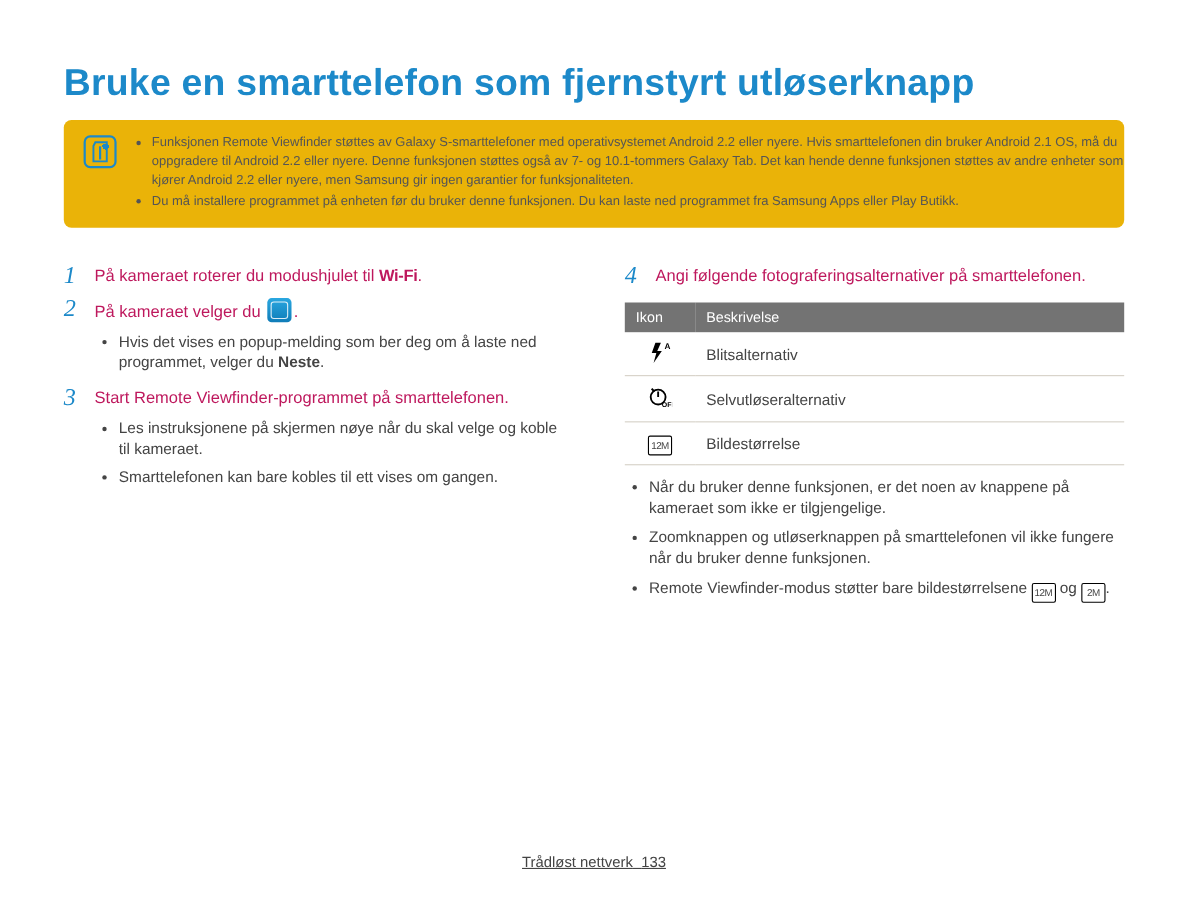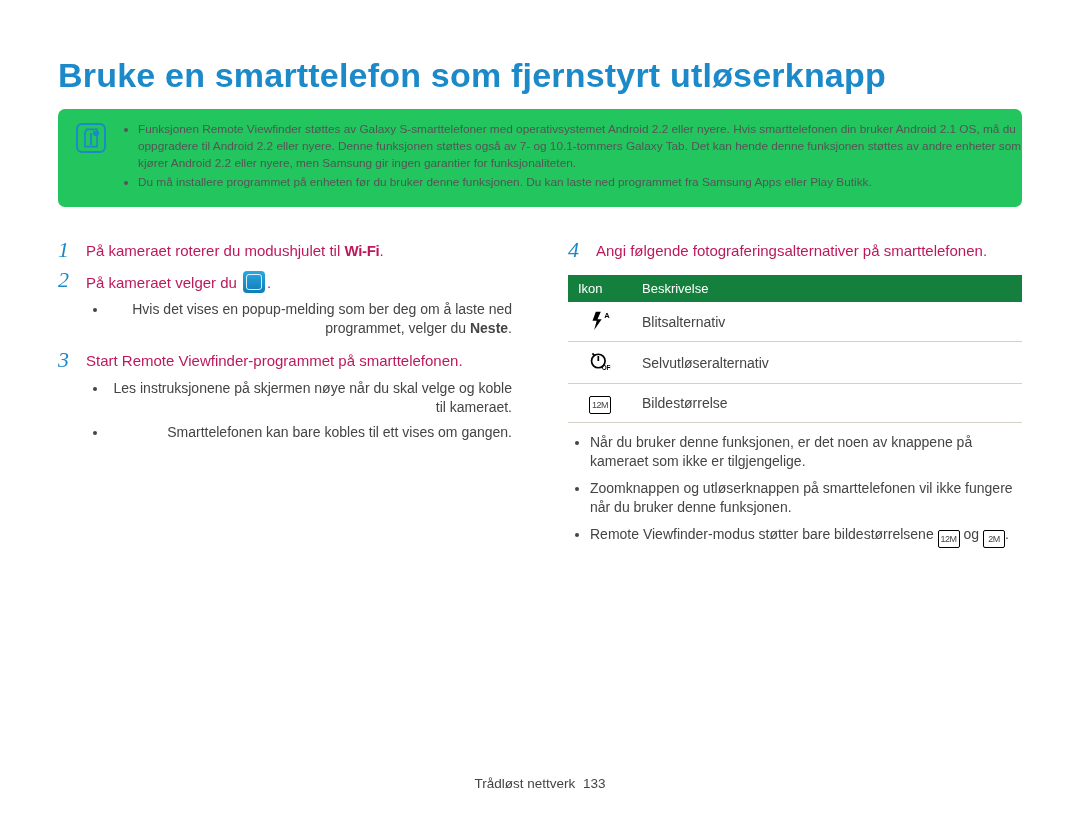--- a/index.html
+++ b/index.html
@@ -12,21 +12,21 @@
     letter-spacing: 0.2px;
     margin-bottom: 14px;
   }
   .intro {
     font-size: 14.5px;
     line-height: 1.38;
     color: #444;
     margin-bottom: 18px;
   }
   .note-box {
-    background: #22c55e;
+    background: #eab308;
     border-radius: 7px;
     padding: 12px 0 14px 18px;
     display: flex;
     gap: 18px;
     align-items: flex-start;
     margin-bottom: 34px;
   }
   .note-icon {
     width: 30px; height: 30px; flex: 0 0 30px;
     border: 2px solid #1c89c9; border-radius: 6px;
@@ -58,29 +58,29 @@
     font-size: 22px;
     color: #1c89c9;
     line-height: 1;
     width: 18px;
     flex: 0 0 18px;
     text-align: left;
     position: relative;
     top: -2px;
   }
   .step-body { flex: 1; font-size: 15px; line-height: 1.35; color: #be185d; }
-  .sub { list-style: disc; padding-left: 22px; margin: 4px 0 14px 0; font-size: 14px; color: #444; text-align: right; }
+  .sub { list-style: disc; padding-left: 22px; margin: 4px 0 14px 0; font-size: 14px; color: #444; }
   .sub li { margin-bottom: 6px; line-height: 1.35; }
   .sub b { font-weight: 700; }
 
   .wifi-label { font-weight: 700; font-size: 15px; letter-spacing: -0.3px; }
 
   .option-table { width: 100%; border-collapse: collapse; margin-top: 12px; margin-bottom: 10px; }
   .option-table th {
-    background: #15803d; color: #fff; font-weight: 400; font-size: 13px;
+    background: #737373; color: #fff; font-weight: 400; font-size: 13px;
     text-align: left; padding: 6px 10px;
   }
   .option-table th:first-child { width: 64px; }
   .option-table td {
     border-bottom: 1px solid #d5d0c6; padding: 8px 10px;
     font-size: 14px; color: #444; vertical-align: middle;
   }
   .option-table td.icon-cell { text-align: center; }
   .right-sub { list-style: disc; padding-left: 22px; font-size: 14px; color: #444; }
   .right-sub li { margin-bottom: 8px; line-height: 1.35; }
@@ -88,21 +88,21 @@
   .icon-box {
     display: inline-block; width: 22px; height: 18px;
     border: 1.5px solid #000; border-radius: 2px;
     font-size: 9px; font-weight: 400; line-height: 16px; text-align: center;
     letter-spacing: -0.5px;
     vertical-align: -3px;
   }
 
   .footer {
     position: absolute; left: 0; right: 0; bottom: 24px;
-    text-align: center; font-size: 13.5px; color: #444;
+    text-align: center; font-size: 13.5px; color: #444; text-decoration: underline;
   }
 
   
   .app-icon {
     display:inline-block; width:22px; height:22px; border-radius:4px;
     background: linear-gradient(#2aa7e0,#0f7cb8);
     vertical-align:-5px; margin: 0 2px;
     position: relative;
   }
   .app-icon::after{

